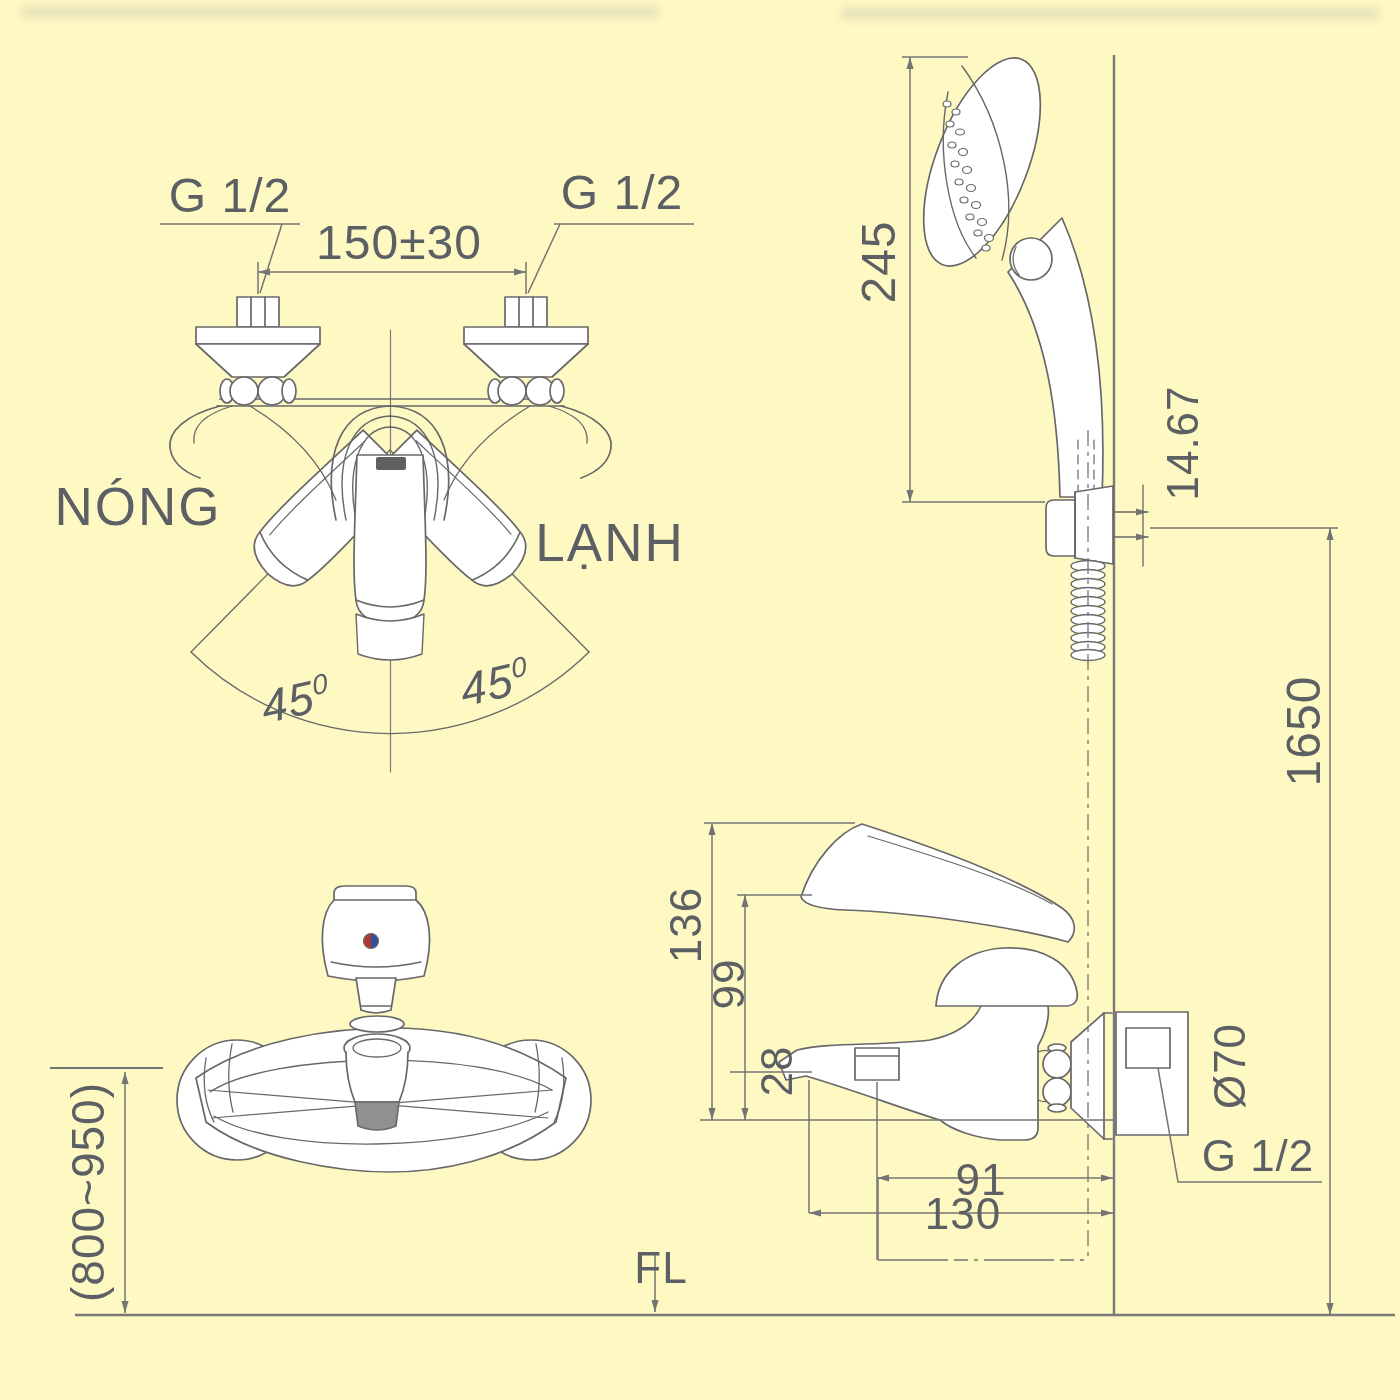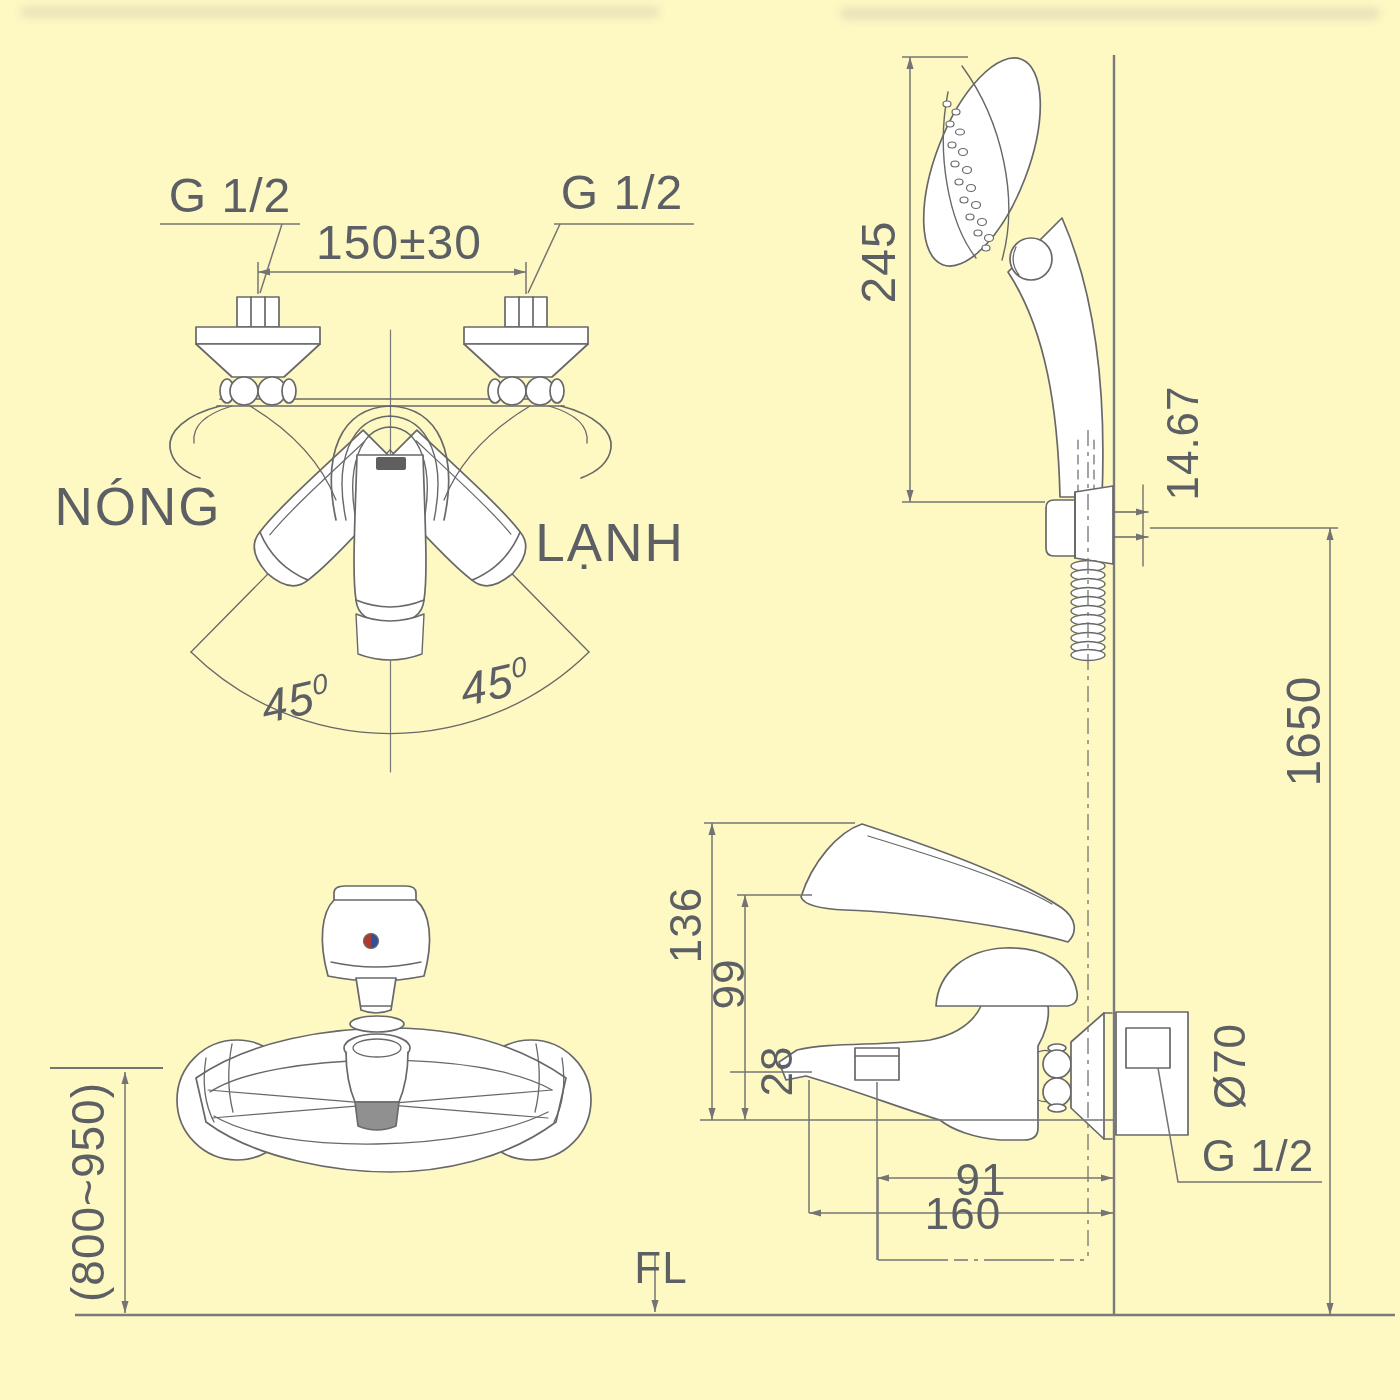--- a/index.html
+++ b/index.html
@@ -288,21 +288,21 @@
   </div>
 
   <div class="lbl vert" style="left:879px;top:262px;">245</div>
   <div class="lbl vert small" style="left:1183px;top:443px;">14.67</div>
   <div class="lbl vert" style="left:1304px;top:731px;">1650</div>
 
   <div class="lbl vert small" style="left:686px;top:925px;">136</div>
   <div class="lbl vert small" style="left:729px;top:984px;">99</div>
   <div class="lbl vert small" style="left:777px;top:1071px;">28</div>
   <div class="lbl small" style="left:981px;top:1152px;margin-top:28px;">91</div>
-  <div class="lbl small" style="left:963px;top:1214px;">160</div>
+  <div class="lbl small" style="left:963px;top:1214px;">130</div>
   <div class="lbl vert small" style="left:1230px;top:1066px;">Ø70</div>
   <div class="lbl small" style="left:1258px;top:1156px;">G 1/2</div>
 
   <div class="lbl vert" style="left:88px;top:1192px;font-size:46px;">(800~950)</div>
   <div class="lbl small" style="left:661px;top:1268px;">FL</div>
 
  </div>
 </div>
 
 </body></html>

